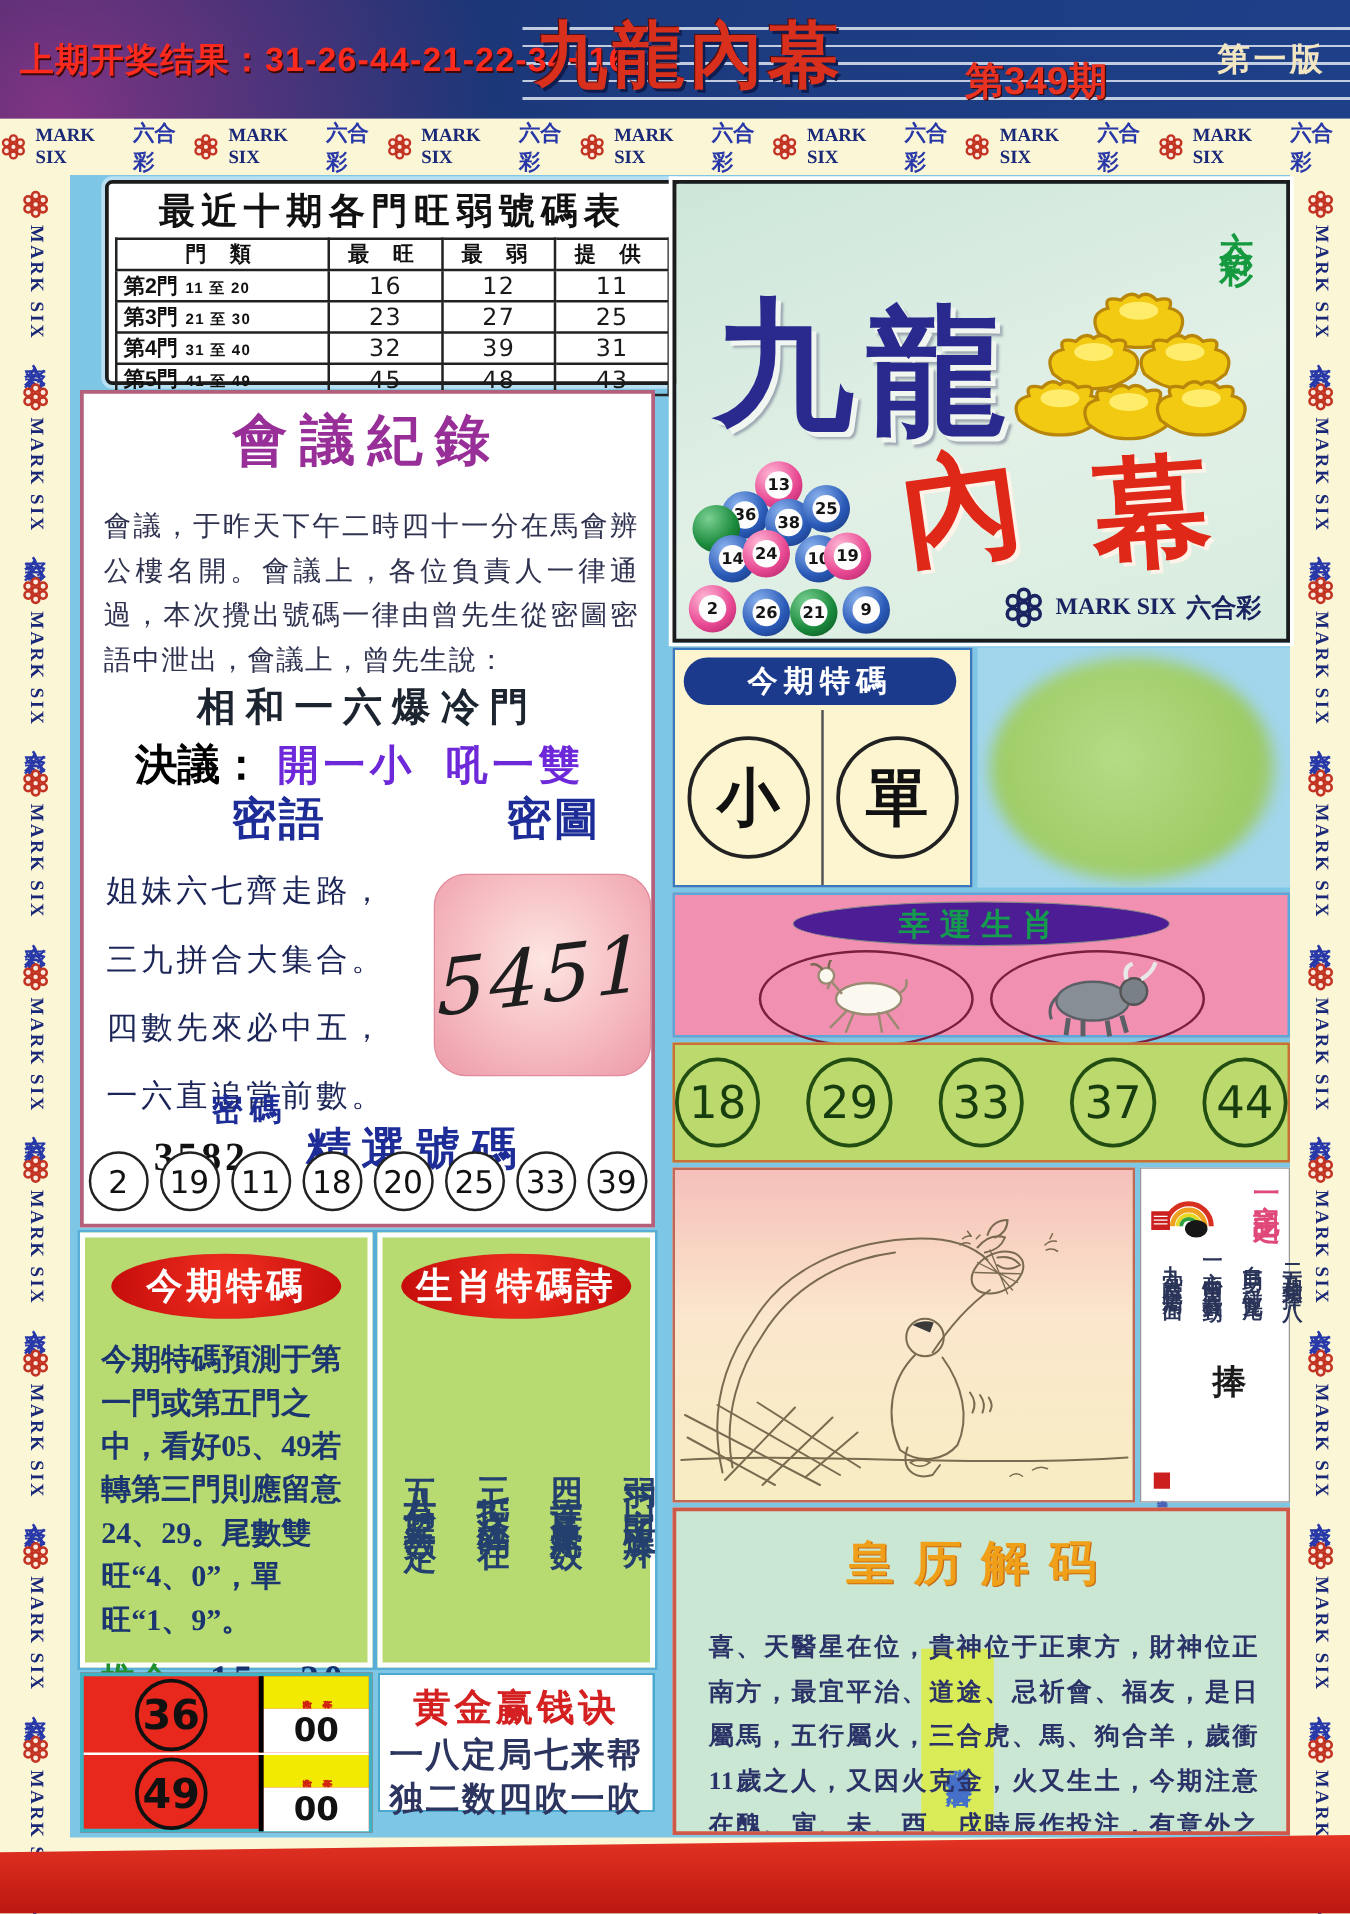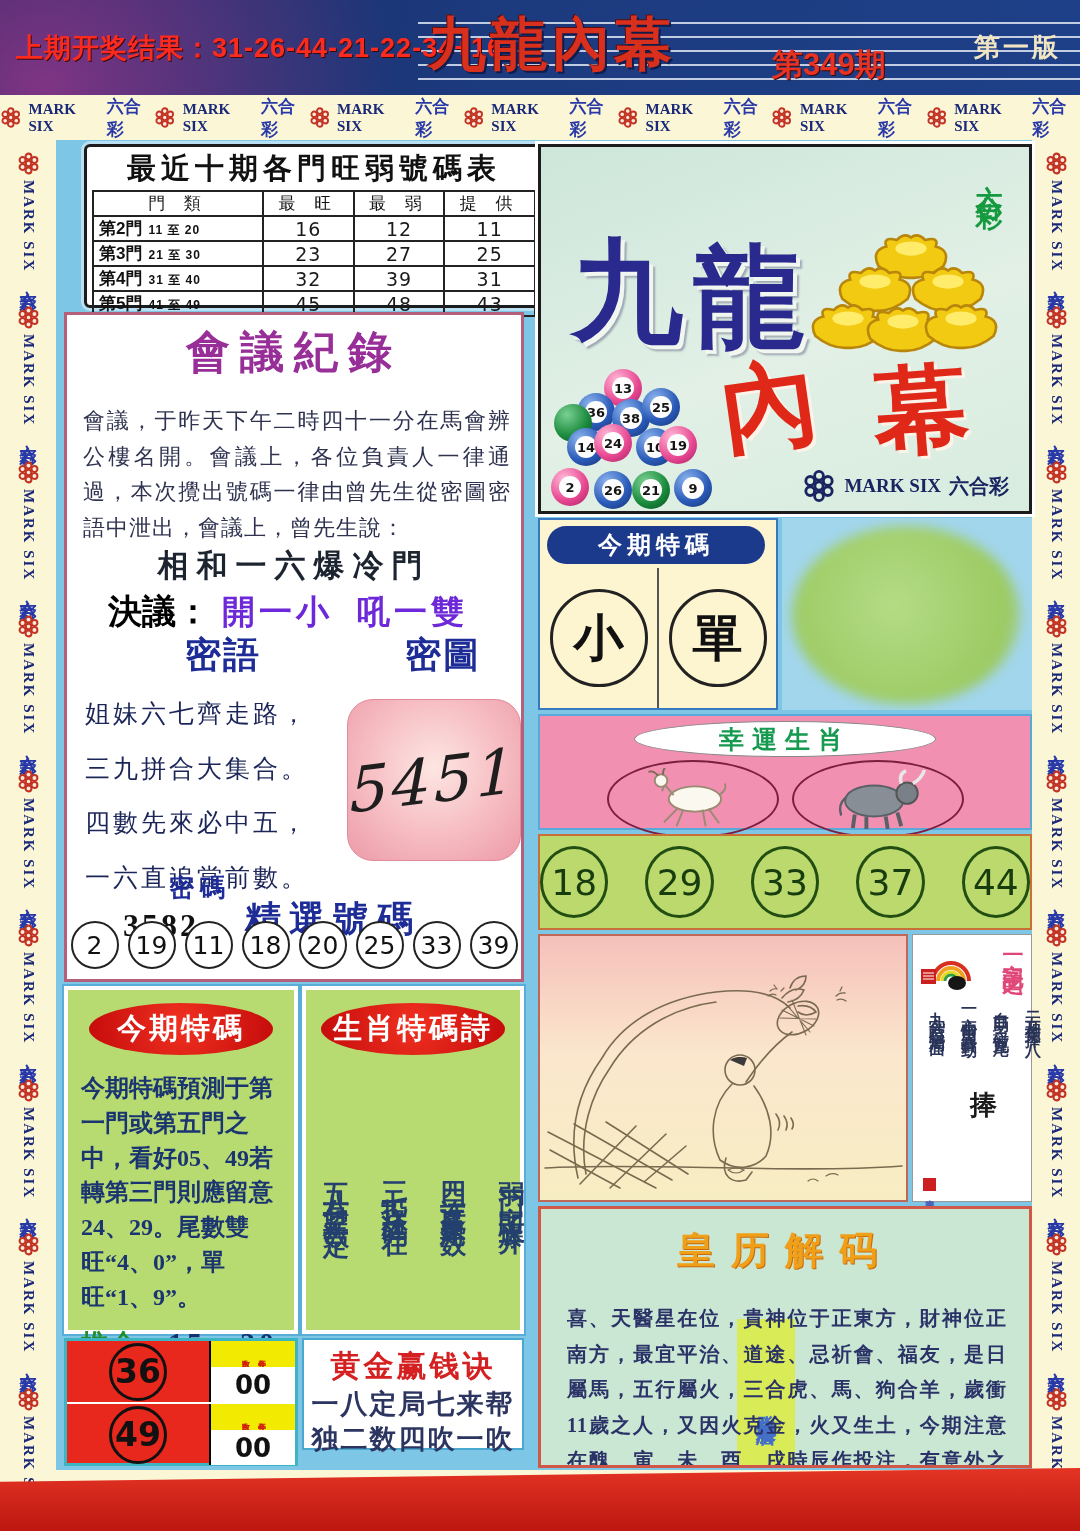--- a/index.html
+++ b/index.html
@@ -33,21 +33,21 @@
   
   #content-bg{left:56px;top:140px;width:976px;height:1330px;background:#7ec6e6;}
 
   .box{position:absolute;box-sizing:border-box;}
 
   
   #hc-box{left:64px;top:144px;width:460px;height:164px;background:#fff;border:3px solid #1c1c1c;border-radius:6px;box-shadow:0 0 0 3px #b8e0f2;margin-left:20px;}
   #hc-title{text-align:center;font-size:29px;font-weight:bold;color:#111;letter-spacing:5px;margin-top:2px;font-family:"Liberation Serif",serif;}
   #hc-table{border-collapse:collapse;margin:1px auto 0;width:444px;}
   #hc-table td,#hc-table th{border:2px solid #222;padding:0;text-align:center;}
-  #hc-table th{font-size:17px;letter-spacing:7px;font-weight:normal;height:23px;color:#111;}
+  #hc-table th{font-size:17px;letter-spacing:7px;font-weight:bold;height:23px;color:#111;}
   .hc-gate{text-align:left !important;padding-left:5px !important;white-space:nowrap;}
   .g1{font-size:17px;font-weight:bold;color:#111;}
   .g2{font-size:12px;font-weight:bold;color:#111;margin-left:6px;letter-spacing:1px;}
   .hc-val{font-family:"DejaVu Sans",sans-serif;font-size:19px;color:#1a1a1a;height:20px;letter-spacing:1px;}
 
   
   #meet-box{left:64px;top:312px;width:460px;height:670px;background:#fff;border:3px solid #b5607a;}
   #meet-title{position:absolute;top:8px;width:100%;text-align:center;font-family:"Liberation Serif",serif;font-size:44px;font-weight:bold;color:#982f98;letter-spacing:10px;}
   #meet-body{position:absolute;top:88px;left:16px;width:428px;font-family:"Liberation Serif",serif;font-size:22px;color:#2f3350;line-height:1.62;text-align:justify;letter-spacing:1px;}
   #meet-slogan{position:absolute;top:230px;width:100%;text-align:center;font-size:31px;font-weight:bold;color:#1c2430;letter-spacing:8px;font-family:"Liberation Serif",serif;}
@@ -82,21 +82,21 @@
   #zp-poem{margin-top:26px;height:252px;display:flex;justify-content:center;writing-mode:vertical-rl;text-orientation:upright;
     font-family:"Liberation Serif",serif;font-size:26px;font-weight:bold;color:#24406e;letter-spacing:8px;line-height:2.25;white-space:pre-line;}
 
   
   #st-box{left:64px;top:1338px;width:234px;height:128px;background:#e8281c;border:3px solid #3cb4c4;}
   .st-row{height:61px;display:flex;}
   .st-row + .st-row{border-top:2px solid #fff;}
   .st-cir-wrap{flex:1;display:flex;align-items:center;justify-content:center;}
   .st-circle{width:52px;height:52px;border:3px solid #111;border-radius:50%;display:flex;align-items:center;justify-content:center;
     font-family:"DejaVu Sans",sans-serif;font-size:33px;font-weight:bold;color:#111;}
-  .st-right{width:84px;display:flex;flex-direction:column;border-left:2px solid #000000;text-align:right;}
+  .st-right{width:84px;display:flex;flex-direction:column;border-left:4px solid #000000;text-align:right;}
   .st-head{height:26px;background:#f2ea00;display:flex;align-items:center;justify-content:center;gap:8px;}
   .st-head span{writing-mode:vertical-rl;text-orientation:upright;font-size:8px;font-weight:bold;color:#d02010;line-height:1;}
   .st-val{flex:1;background:#fff;display:flex;align-items:center;justify-content:center;font-family:"DejaVu Sans",sans-serif;font-size:26px;font-weight:bold;color:#111;}
 
   
   #gt-box{left:302px;top:1338px;width:222px;height:112px;background:#fff;border:2px solid #48a8d0;text-align:center;}
   #gt-title{margin-top:6px;font-family:"Liberation Serif",serif;font-size:30px;font-weight:bold;color:#d42020;letter-spacing:3px;}
   .gt-line{font-family:"Liberation Serif",serif;font-size:27px;font-weight:bold;color:#2c3560;line-height:1.3;letter-spacing:2px;}
 
   
@@ -126,21 +126,21 @@
   .cs-cell{flex:1;display:flex;align-items:center;justify-content:center;}
   .cs-cell + .cs-cell{border-left:2px solid #555;}
   .cs-circle{width:92px;height:92px;border:3px solid #222;border-radius:50%;display:flex;align-items:center;justify-content:center;
     font-family:"Liberation Serif",serif;font-size:50px;font-weight:bold;color:#111;}
   #blob-box{left:782px;top:518px;width:250px;height:192px;background:#a2d6ec;overflow:hidden;}
   #blob{position:absolute;left:10px;top:8px;width:228px;height:178px;border-radius:50%;
     background:radial-gradient(circle at 45% 45%,#b4dc86 0%,#9cca62 70%,#a8d2e0 100%);filter:blur(6px);}
 
   
   #lz-box{left:538px;top:714px;width:494px;height:116px;background:#f290b2;border:2px solid #5aa8d8;}
-  #lz-title{margin:5px auto 0;width:300px;height:34px;background:#ffffff;border-radius:50%;border:1px solid #888;
+  #lz-title{margin:5px auto 0;width:300px;height:34px;background:#4c1d95;border-radius:50%;border:1px solid #888;
     display:flex;align-items:center;justify-content:center;font-size:25px;font-weight:bold;color:#169a50;letter-spacing:8px;font-family:Liberation Mono, monospace;}
   #lz-animals{display:flex;justify-content:space-around;padding:3px 60px 0;}
   .an-ell{width:168px;height:74px;border:2.5px solid #7a1f3f;border-radius:50%;display:flex;align-items:center;justify-content:center;}
 
   
   #ln-box{left:538px;top:834px;width:494px;height:96px;background:#bcd96e;border:2px solid #c87038;display:flex;align-items:center;justify-content:center;gap:37px;}
   .circle-lg{width:66px;height:66px;border:3px solid #224e12;border-radius:50%;display:flex;align-items:center;justify-content:center;
     font-family:"DejaVu Sans",sans-serif;font-size:36px;color:#173c0e;background:transparent;}
 
   

